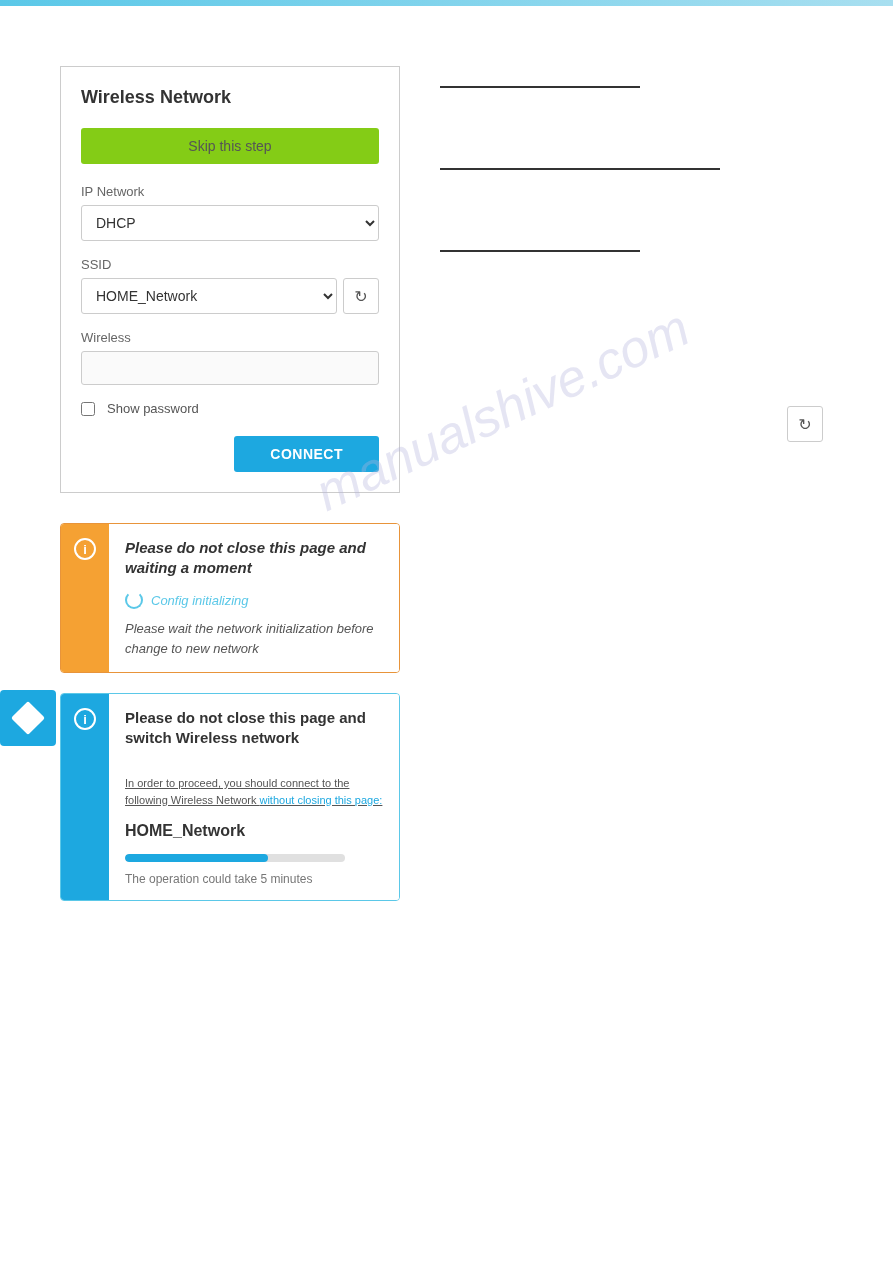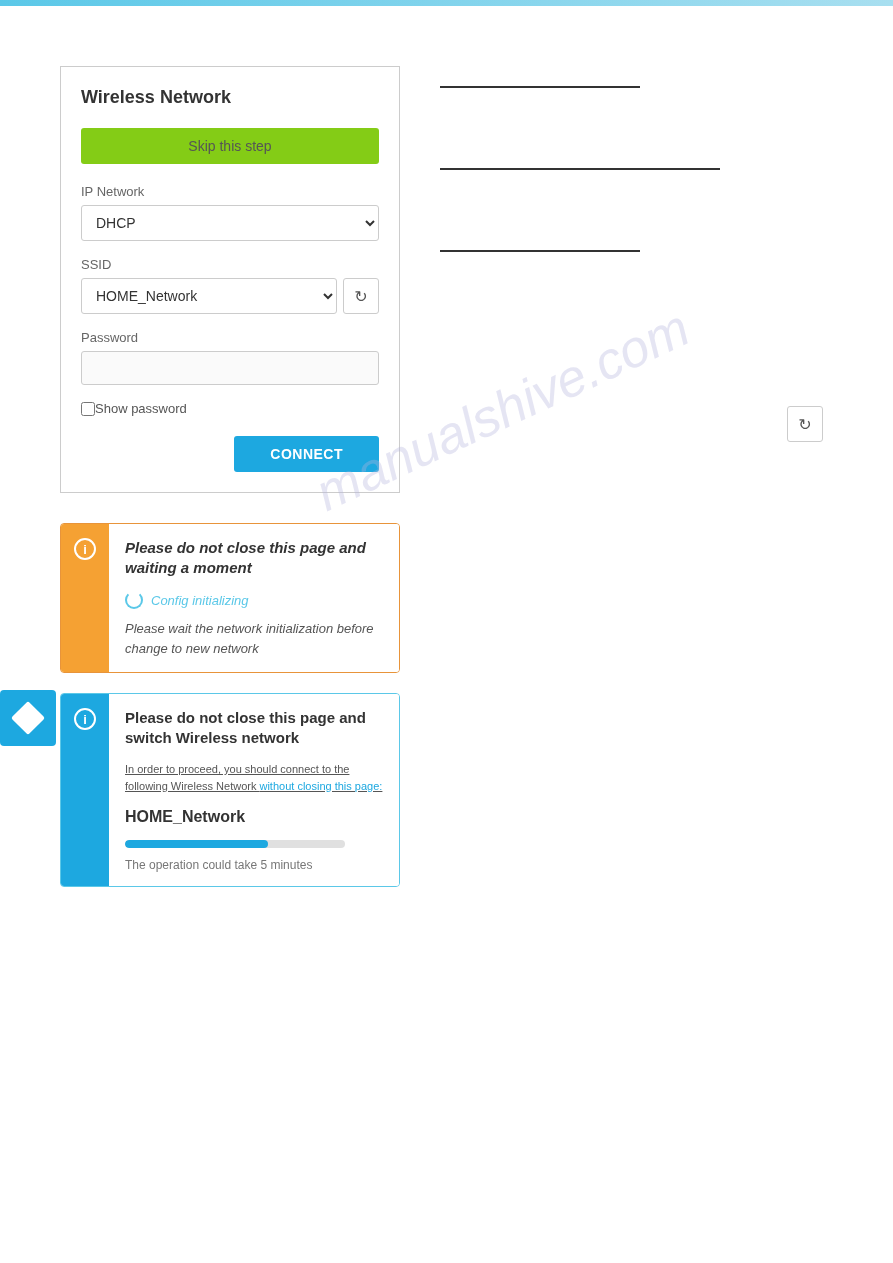--- a/index.html
+++ b/index.html
@@ -116,21 +116,21 @@
       padding: 8px 10px;
       border: 1px solid #ccc;
       border-radius: 3px;
       font-size: 14px;
       background: #fafafa;
     }
 
     .show-password-row {
       display: flex;
       align-items: center;
-      gap: 0;
+      gap: 12px;
       margin-bottom: 20px;
     }
 
     .show-password-row input[type="checkbox"] {
       width: 14px;
       height: 14px;
       cursor: pointer;
     }
 
     .show-password-row label {
@@ -313,21 +313,21 @@
     .notif-body-blue {
       padding: 14px 16px;
       background: #fff;
       flex: 1;
     }
 
     .notif-title-blue {
       font-size: 15px;
       font-weight: 700;
       color: #333;
-      margin-bottom: 14px;
+      margin-bottom: 28px;
       line-height: 1.3;
     }
 
     .notif-desc-blue {
       font-size: 11px;
       color: #555;
       line-height: 1.5;
       margin-bottom: 14px;
       text-decoration: underline;
     }
@@ -414,21 +414,21 @@
           <select class="ssid-select">
             <option>HOME_Network</option>
           </select>
           <button class="refresh-btn">
             <span>↻</span>
           </button>
         </div>
       </div>
 
       <div class="form-group">
-        <label class="form-label">Password</label>
+        <label class="form-label">Wireless</label>
         <input type="password" class="password-input" value="" style="">
       </div>
 
       <div class="show-password-row">
         <input type="checkbox" id="show-pw" style="">
         <label for="show-pw">Show password</label>
       </div>
 
       <div class="connect-row">
         <button class="connect-btn">CONNECT</button>

